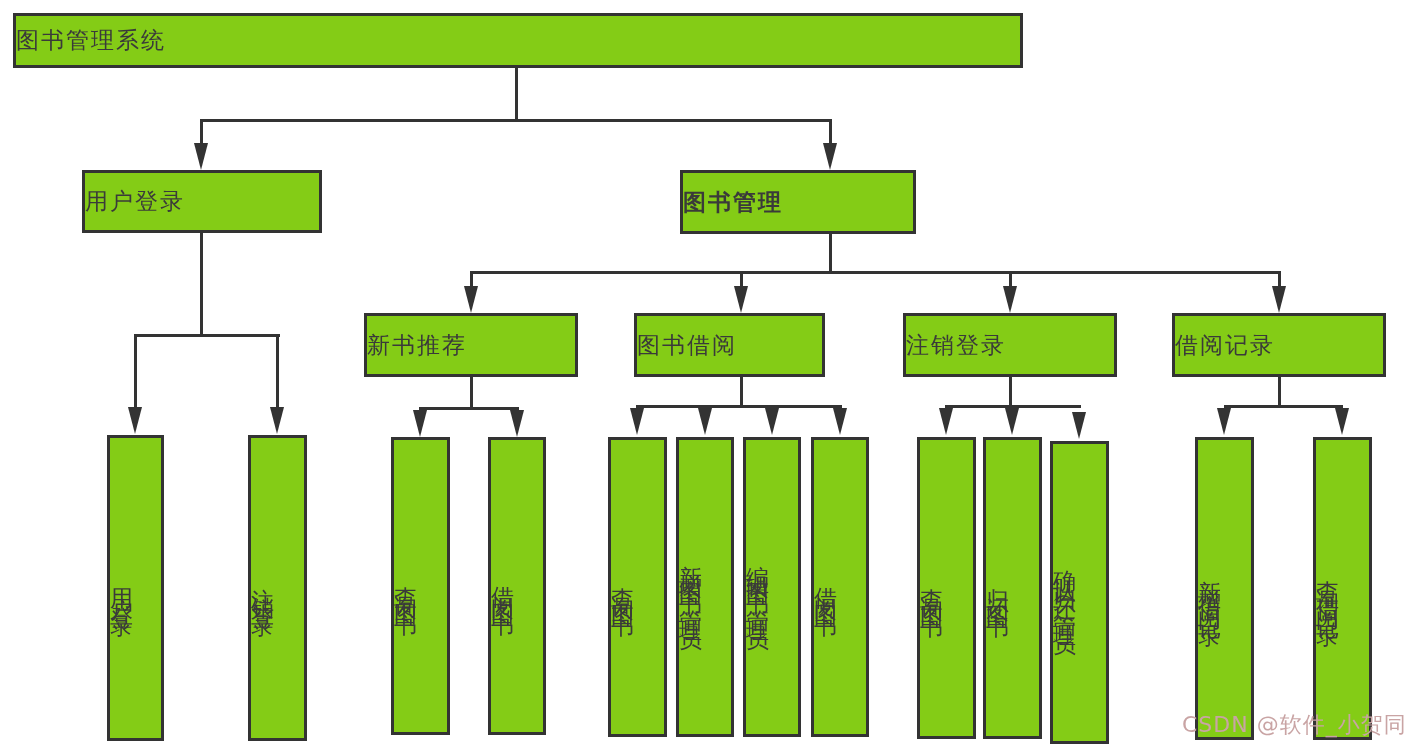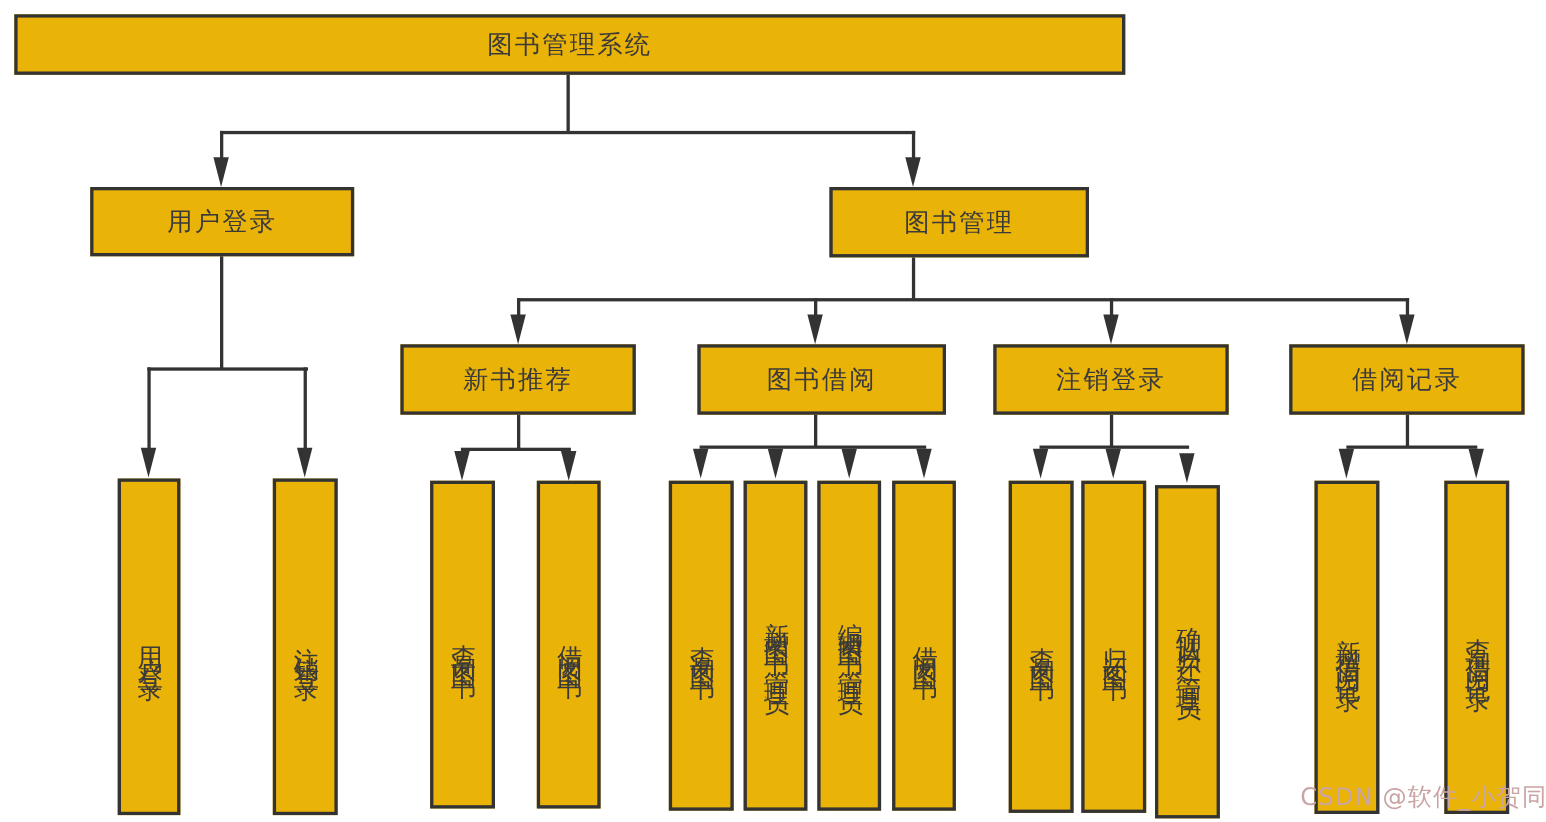--- a/index.html
+++ b/index.html
@@ -1,22 +1,22 @@
 <!DOCTYPE html>
 <html><head>
 <meta charset="utf-8">
 <style>
   html,body{margin:0;padding:0;background:#ffffff;}
   #canvas{
     position:relative;width:1405px;height:747px;background:#ffffff;overflow:hidden;
     font-family:"DejaVu Sans","Liberation Sans",sans-serif;
   }
   .bx{
-    position:absolute;background:#eab308;border:3px solid #333333;box-sizing:border-box;
-    display:flex;align-items:center;justify-content:center;
+    position:absolute;background:#84cc16;border:3px solid #333333;box-sizing:border-box;
+    display:flex;align-items:center;justify-content:flex-start;
     color:#3a3a3a;font-size:23px;letter-spacing:2px;white-space:nowrap;
   }
   .bx.vert span{
     writing-mode:vertical-rl;text-orientation:mixed;letter-spacing:9px;line-height:1;
   }
   .hl{position:absolute;height:3px;background:#333333;}
   .vl{position:absolute;width:3px;background:#333333;}
   .arr{
     position:absolute;width:0;height:0;
     border-left:7px solid transparent;border-right:7px solid transparent;
@@ -33,29 +33,29 @@
 <div id="canvas">
 
   <div class="bx" style="left:13px;top:13px;width:1010px;height:55px;">
     <span>图书管理系统</span>
   </div>
 
   <div class="bx" style="left:82px;top:170px;width:240px;height:63px;">
     <span>用户登录</span>
   </div>
 
-  <div class="bx" style="left:754px;top:170px;width:236px;height:64px;">
+  <div class="bx" style="left:680px;top:170px;width:236px;height:64px;font-weight:bold;">
     <span>图书管理</span>
   </div>
 
   <div class="bx" style="left:364px;top:313px;width:214px;height:64px;">
     <span>新书推荐</span>
   </div>
 
-  <div class="bx" style="left:634px;top:313px;width:226px;height:64px;">
+  <div class="bx" style="left:634px;top:313px;width:191px;height:64px;">
     <span>图书借阅</span>
   </div>
 
   <div class="bx" style="left:903px;top:313px;width:214px;height:64px;">
     <span>注销登录</span>
   </div>
 
   <div class="bx" style="left:1172px;top:313px;width:214px;height:64px;">
     <span>借阅记录</span>
   </div>

